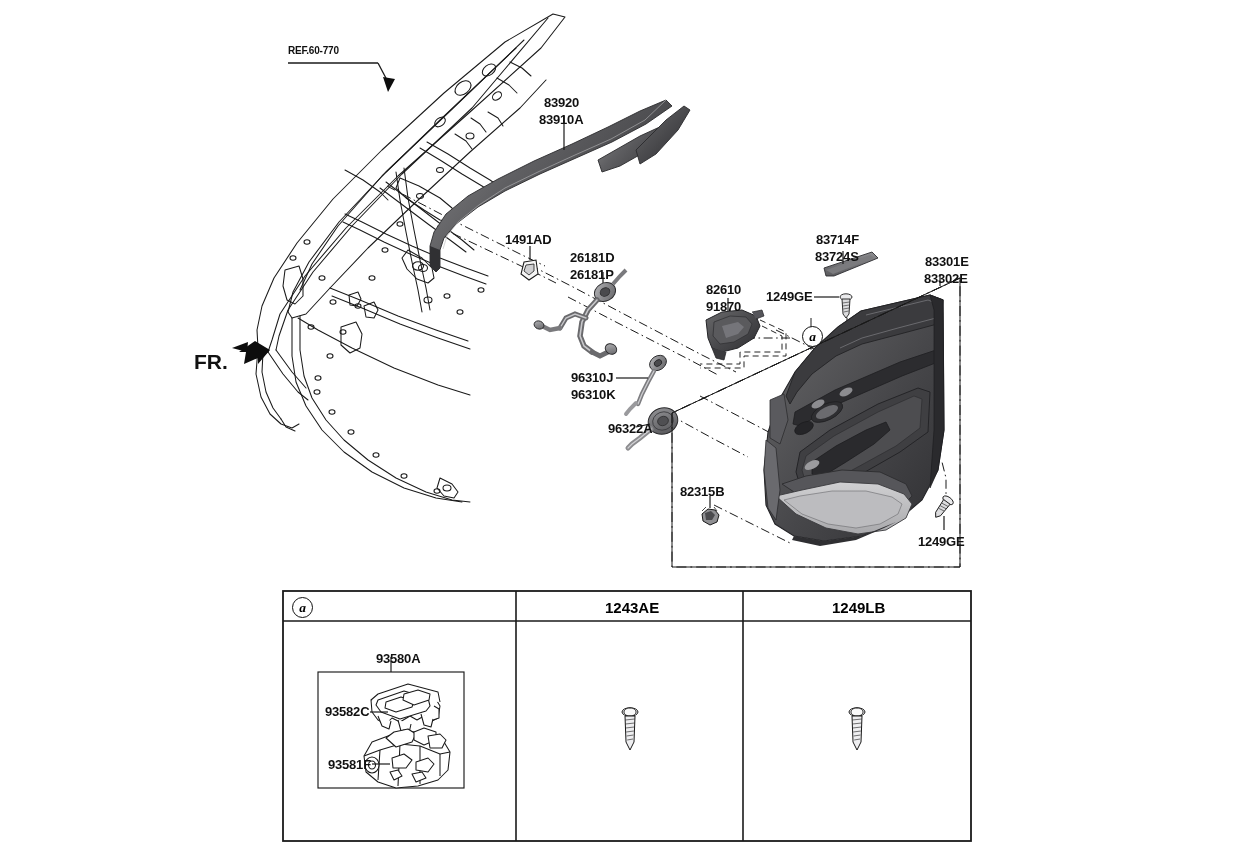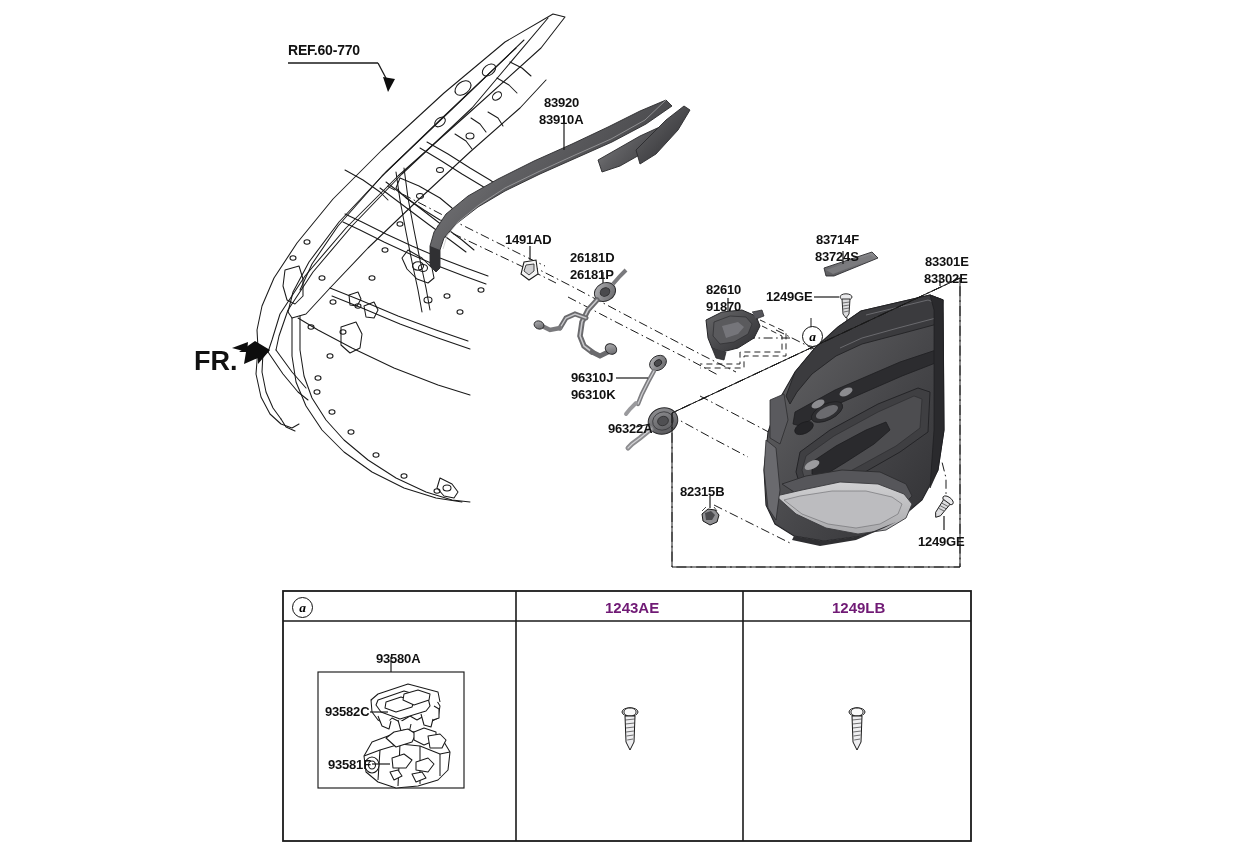--- a/index.html
+++ b/index.html
@@ -16,27 +16,27 @@
   .lbl{
     position:absolute;
     font-family:"Liberation Sans", sans-serif;
     font-size:13px;
     font-weight:700;
     letter-spacing:-0.2px;
     color:#111;
     white-space:nowrap;
     line-height:17px;
   }
-  .lbl.fr{font-size:27px;letter-spacing:0px;}
-  .lbl.ref{font-size:14px;}
+  .lbl.fr{font-size:21px;letter-spacing:0px;}
+  .lbl.ref{font-size:10px;}
   .tbl-hdr{
     position:absolute;
     font-size:15px;
     font-weight:700;
-    color:#701a75;
+    color:#000000;
     white-space:nowrap;
   }
   .circ-a{
     position:absolute;
     width:19px;height:19px;
     border:1.6px solid #111;
     border-radius:50%;
     font-size:13.5px;
     font-weight:700;
     display:flex;align-items:center;justify-content:center;

